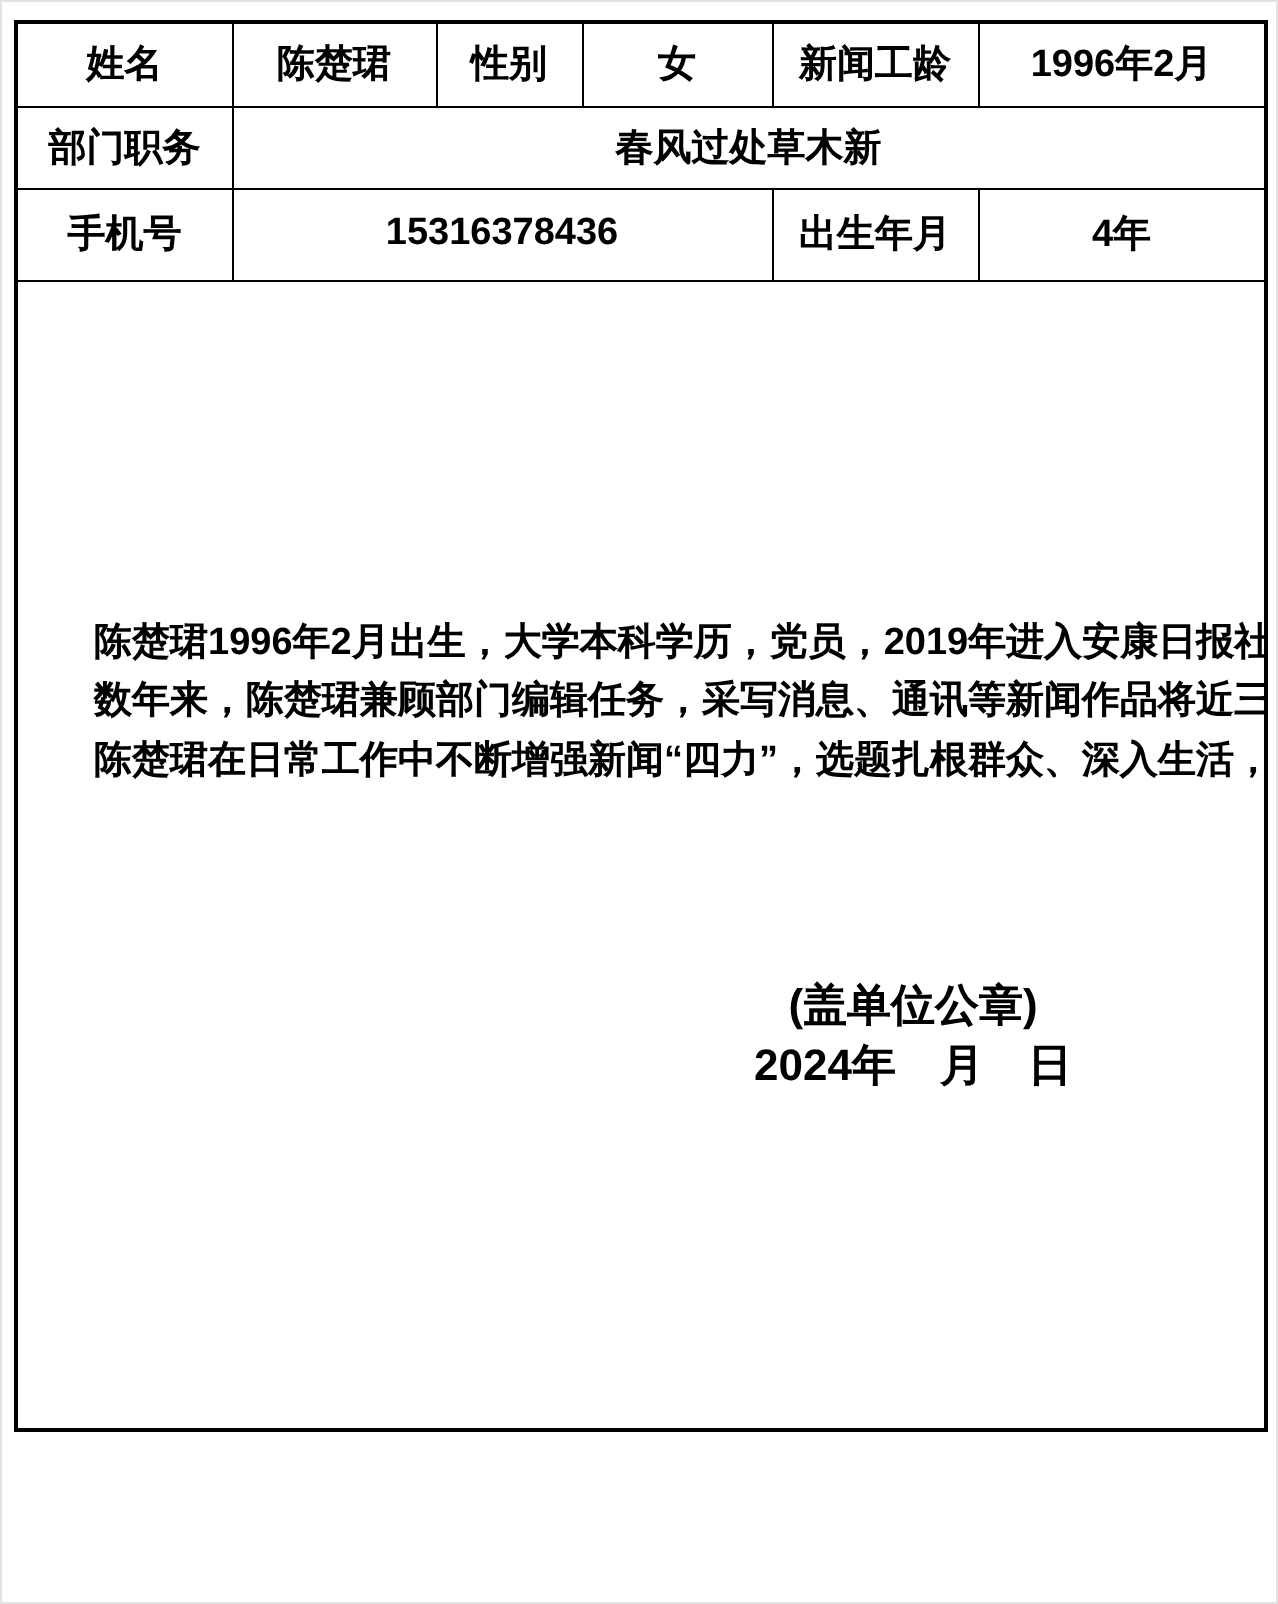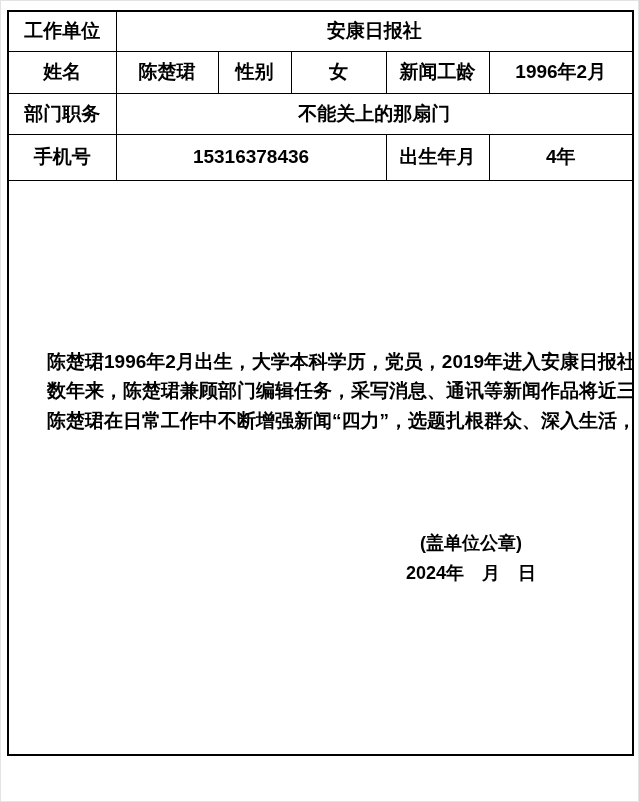--- a/index.html
+++ b/index.html
@@ -58,54 +58,50 @@
   }
   td.body-cell p {
     margin: 0;
     text-indent: 2em;
     text-align: justify;
   }
   .stamp-block {
     margin: 93px 96px 0 auto;
     width: max-content;
     text-align: center;
-    font-size: 18px;
+    font-size: 22px;
     line-height: 30px;
   }
   .stamp-line, .date-line { white-space: nowrap; }
 </style>
 </head>
 <body>
 
 <div class="page">
   <table class="profile">
     <colgroup>
       <col style="width:108px">
       <col style="width:102px">
       <col style="width:73px">
       <col style="width:95px">
       <col style="width:103px">
       <col style="width:144px">
     </colgroup>
     <tbody>
-      <tr class="r1">
-        <td>工作单位</td>
-        <td colspan="5">安康日报社</td>
-      </tr>
       <tr class="r2">
         <td>姓名</td>
         <td>陈楚珺</td>
         <td>性别</td>
         <td>女</td>
         <td>新闻工龄</td>
         <td>1996年2月</td>
       </tr>
       <tr class="r3">
         <td>部门职务</td>
-        <td colspan="5">不能关上的那扇门</td>
+        <td colspan="5">春风过处草木新</td>
       </tr>
       <tr class="r4">
         <td>手机号</td>
         <td colspan="3">15316378436</td>
         <td>出生年月</td>
         <td>4年</td>
       </tr>
       <tr class="r6">
         <td colspan="6" class="body-cell">
           <p>陈楚珺1996年2月出生，大学本科学历，党员，2019年进入安康日报社工作至今，2020年评为助理记者初级职称。</p>

